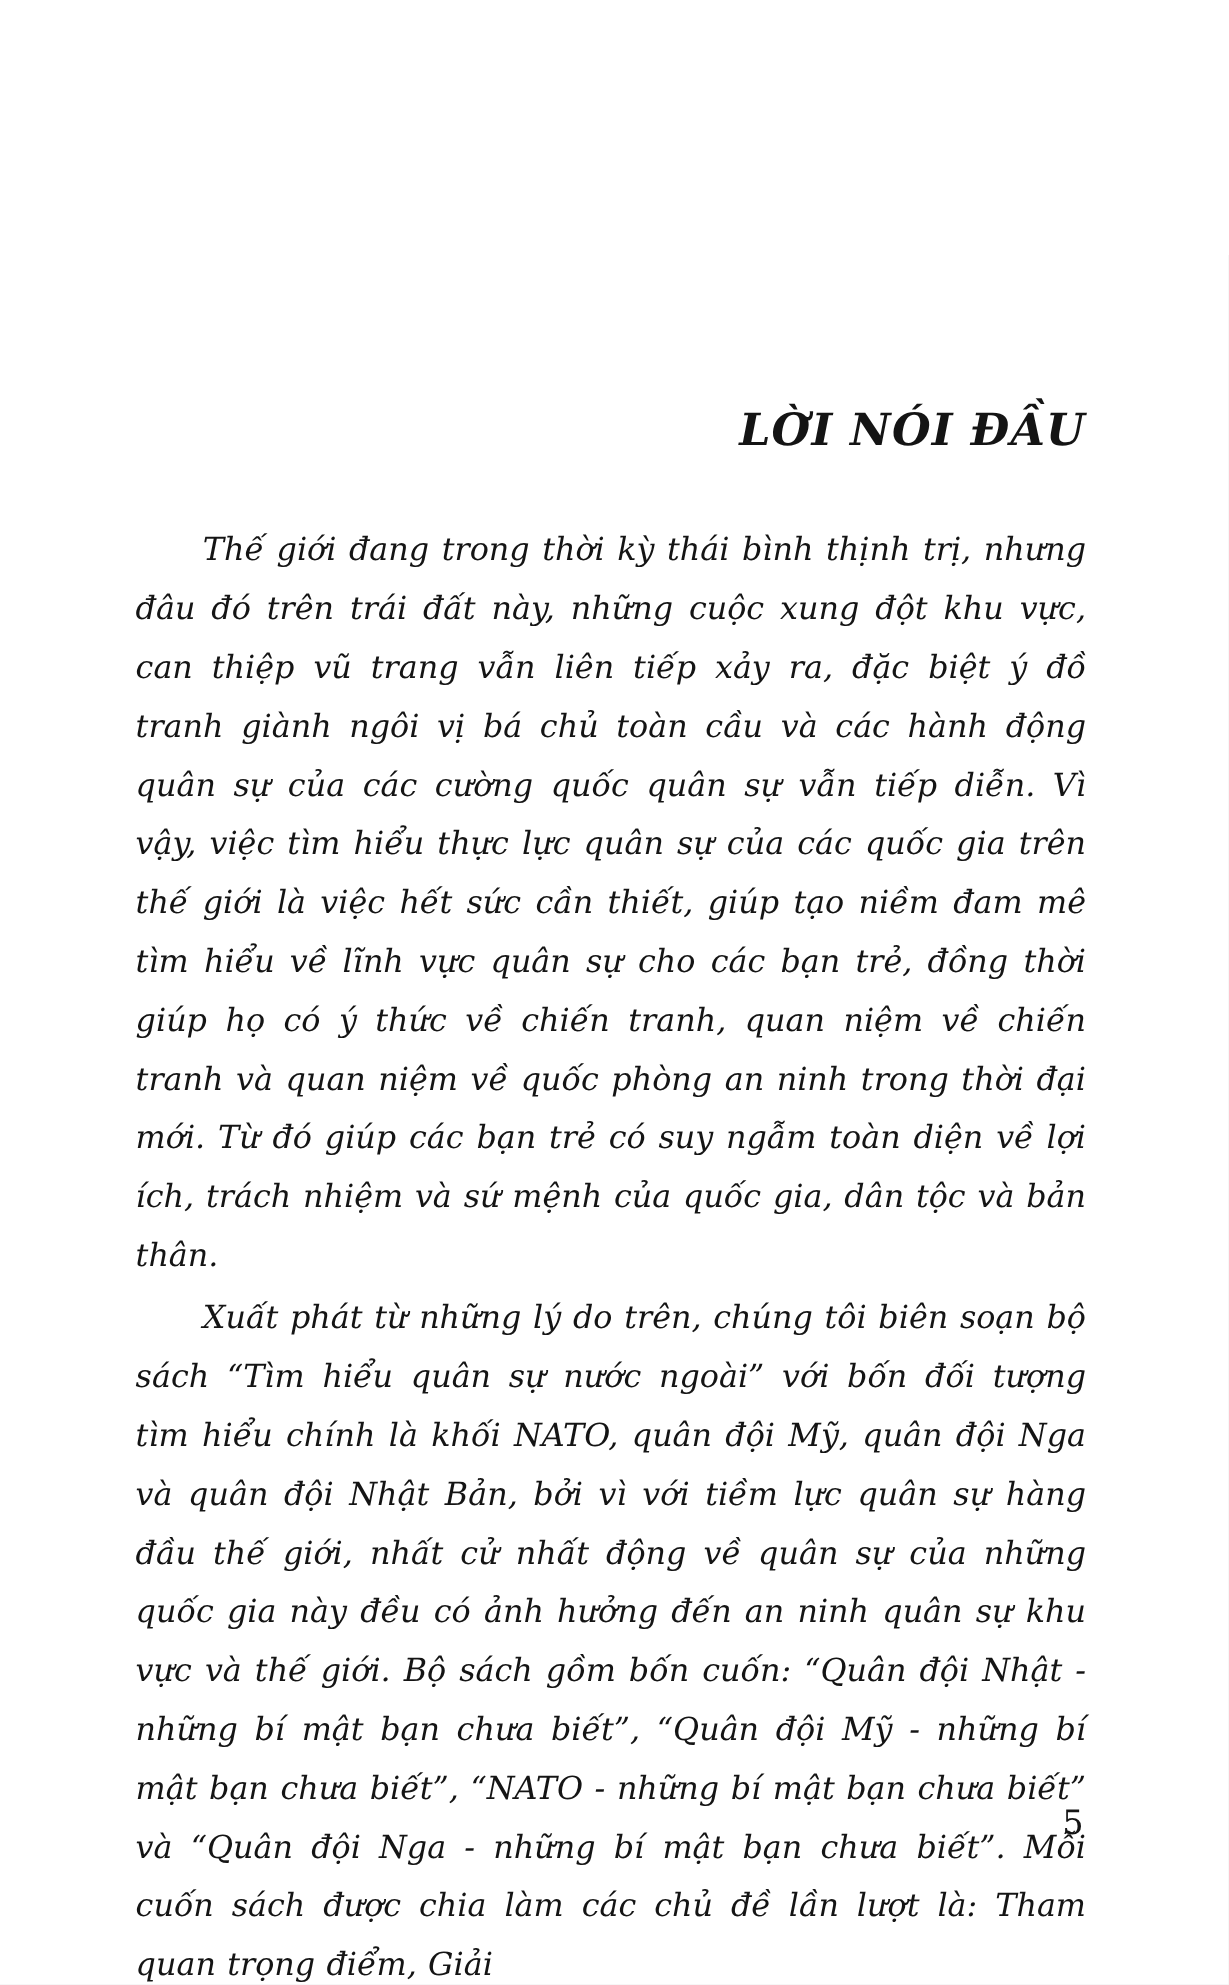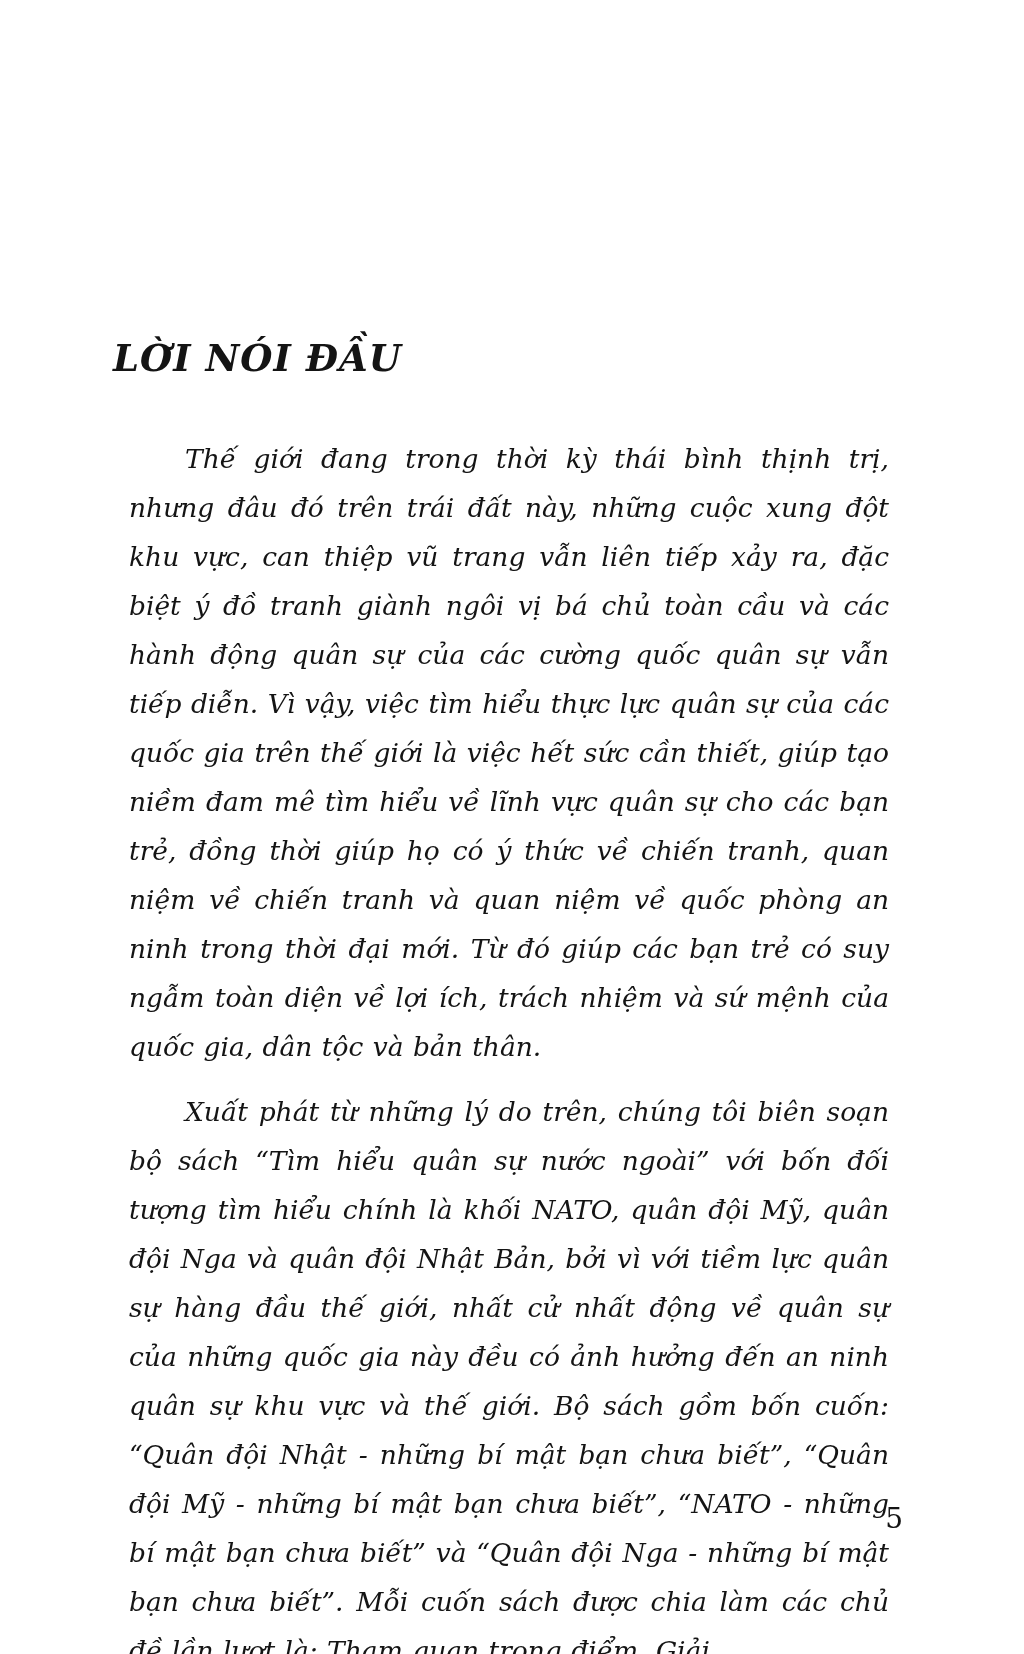--- a/index.html
+++ b/index.html
@@ -21,26 +21,26 @@
     position: absolute;
     left: 113px;
     top: 336px;
     width: 792px;
   }
   .title {
     margin: 0 0 54px 0;
     font-size: 37px;
     font-weight: bold;
     font-style: italic;
-    text-align: left;
+    text-align: right;
     letter-spacing: 1px;
     white-space: nowrap;
   }
   .body-text p {
-    margin: 16px;
+    margin: 0;
     padding: 0;
     font-style: italic;
     font-size: 26.5px;
     line-height: 49px;
     text-align: justify;
     text-indent: 56px;
     word-spacing: 1px;
   }
   .body-text p + p {
     margin-top: 3px;

